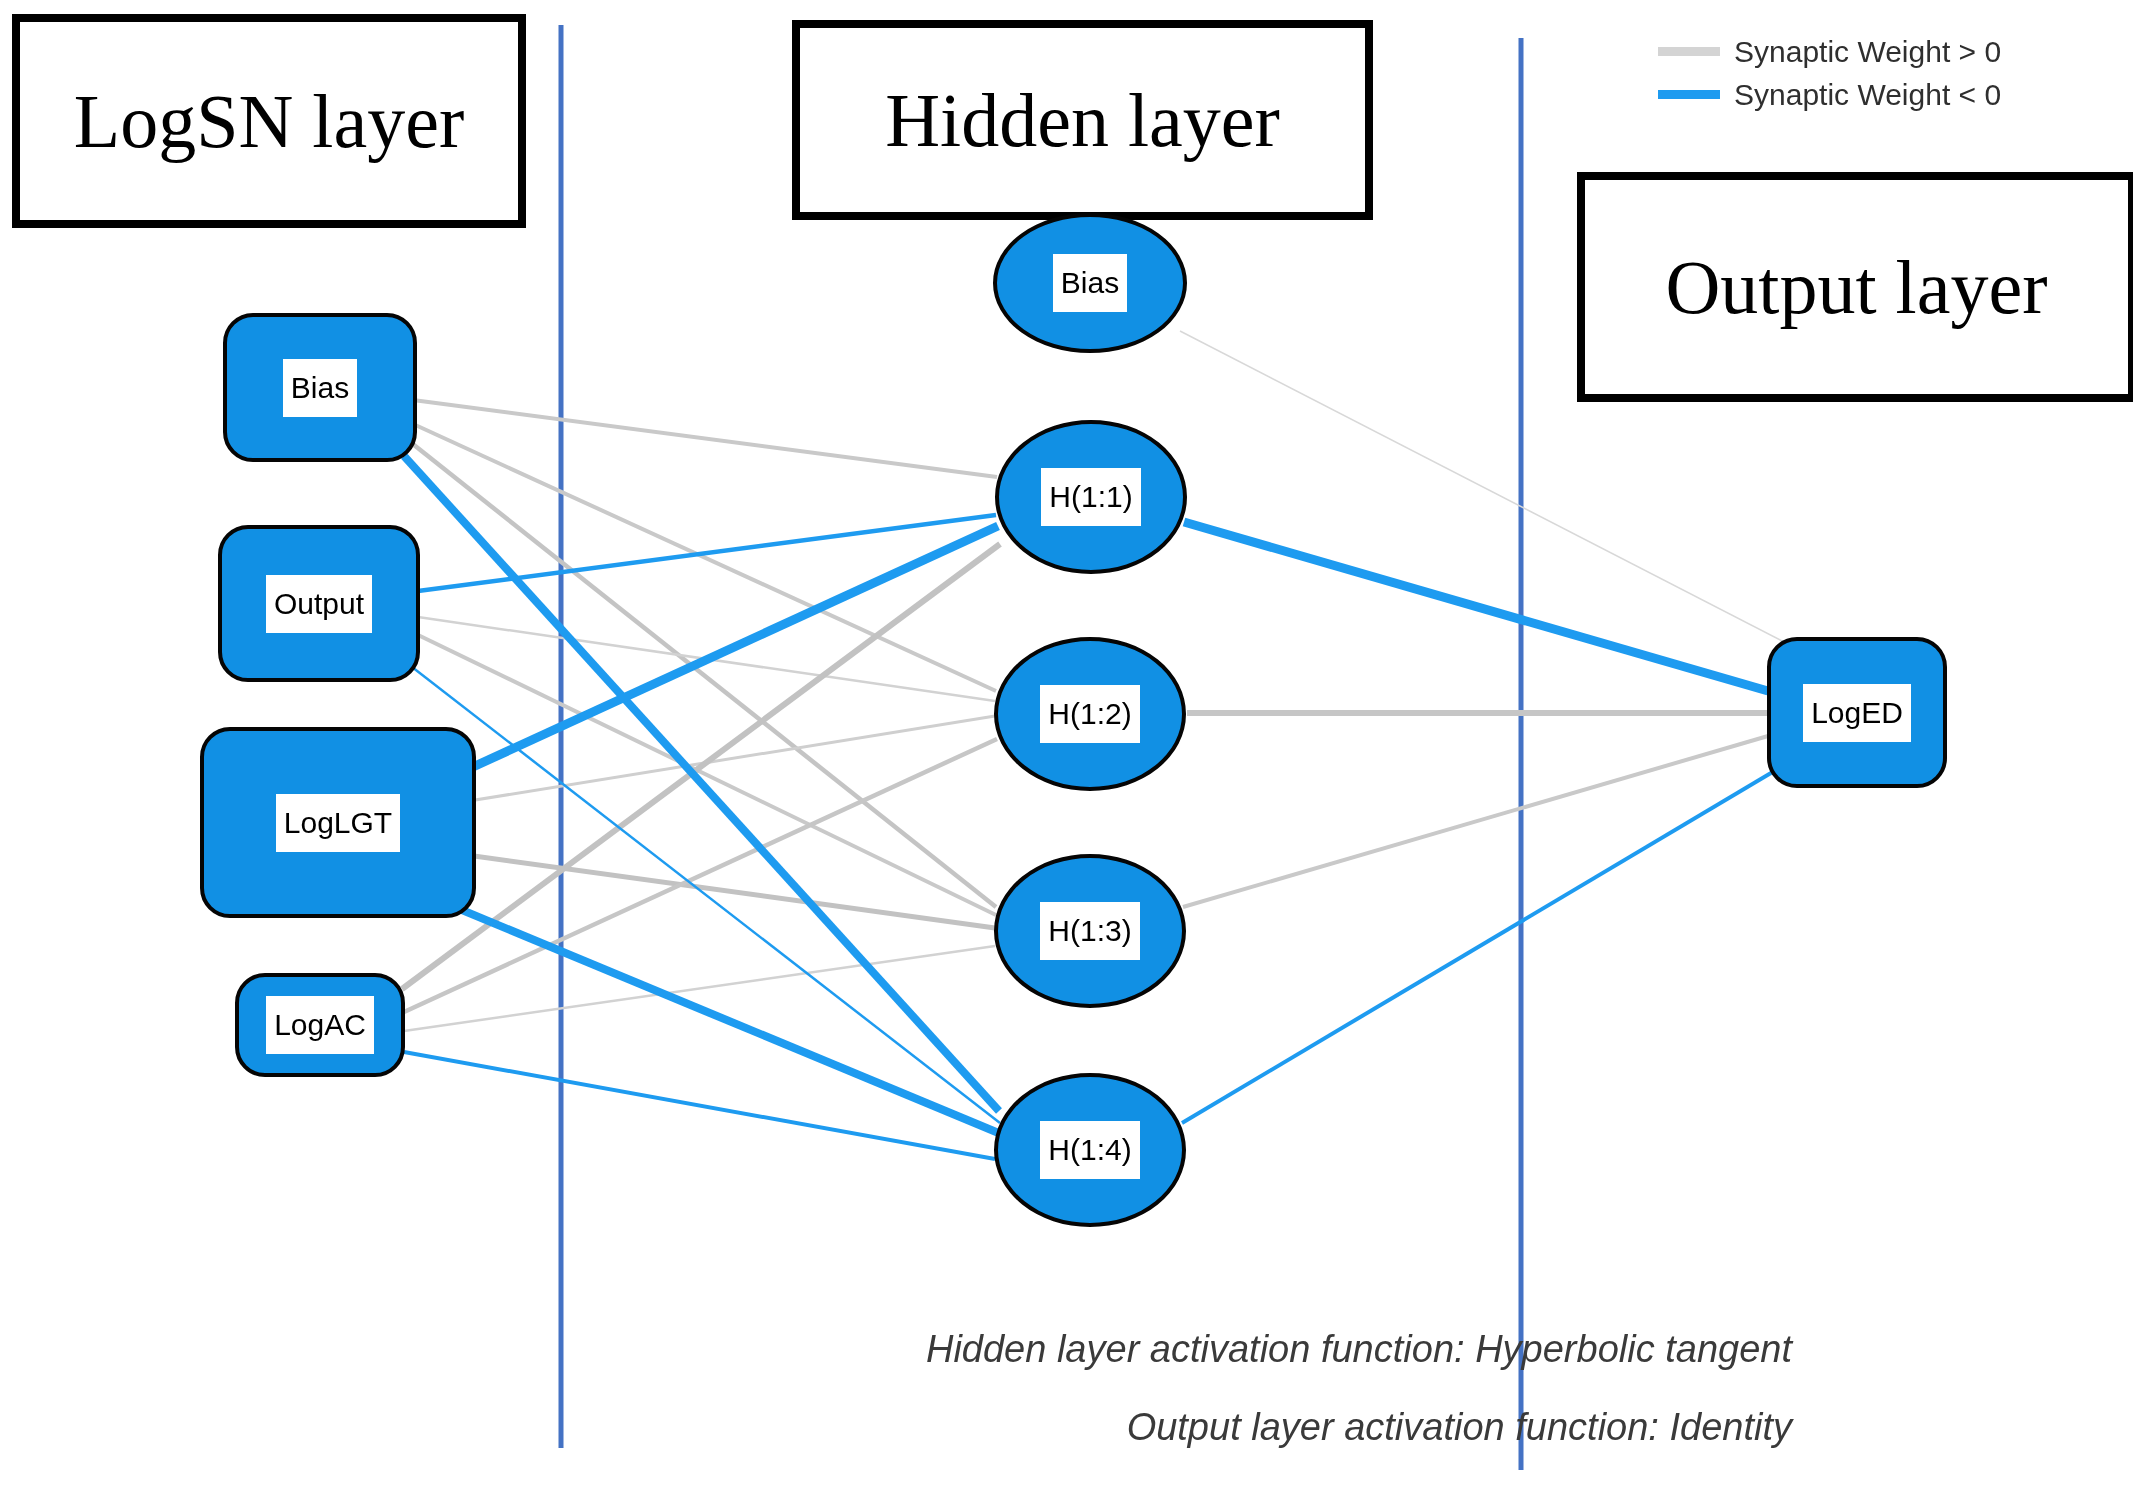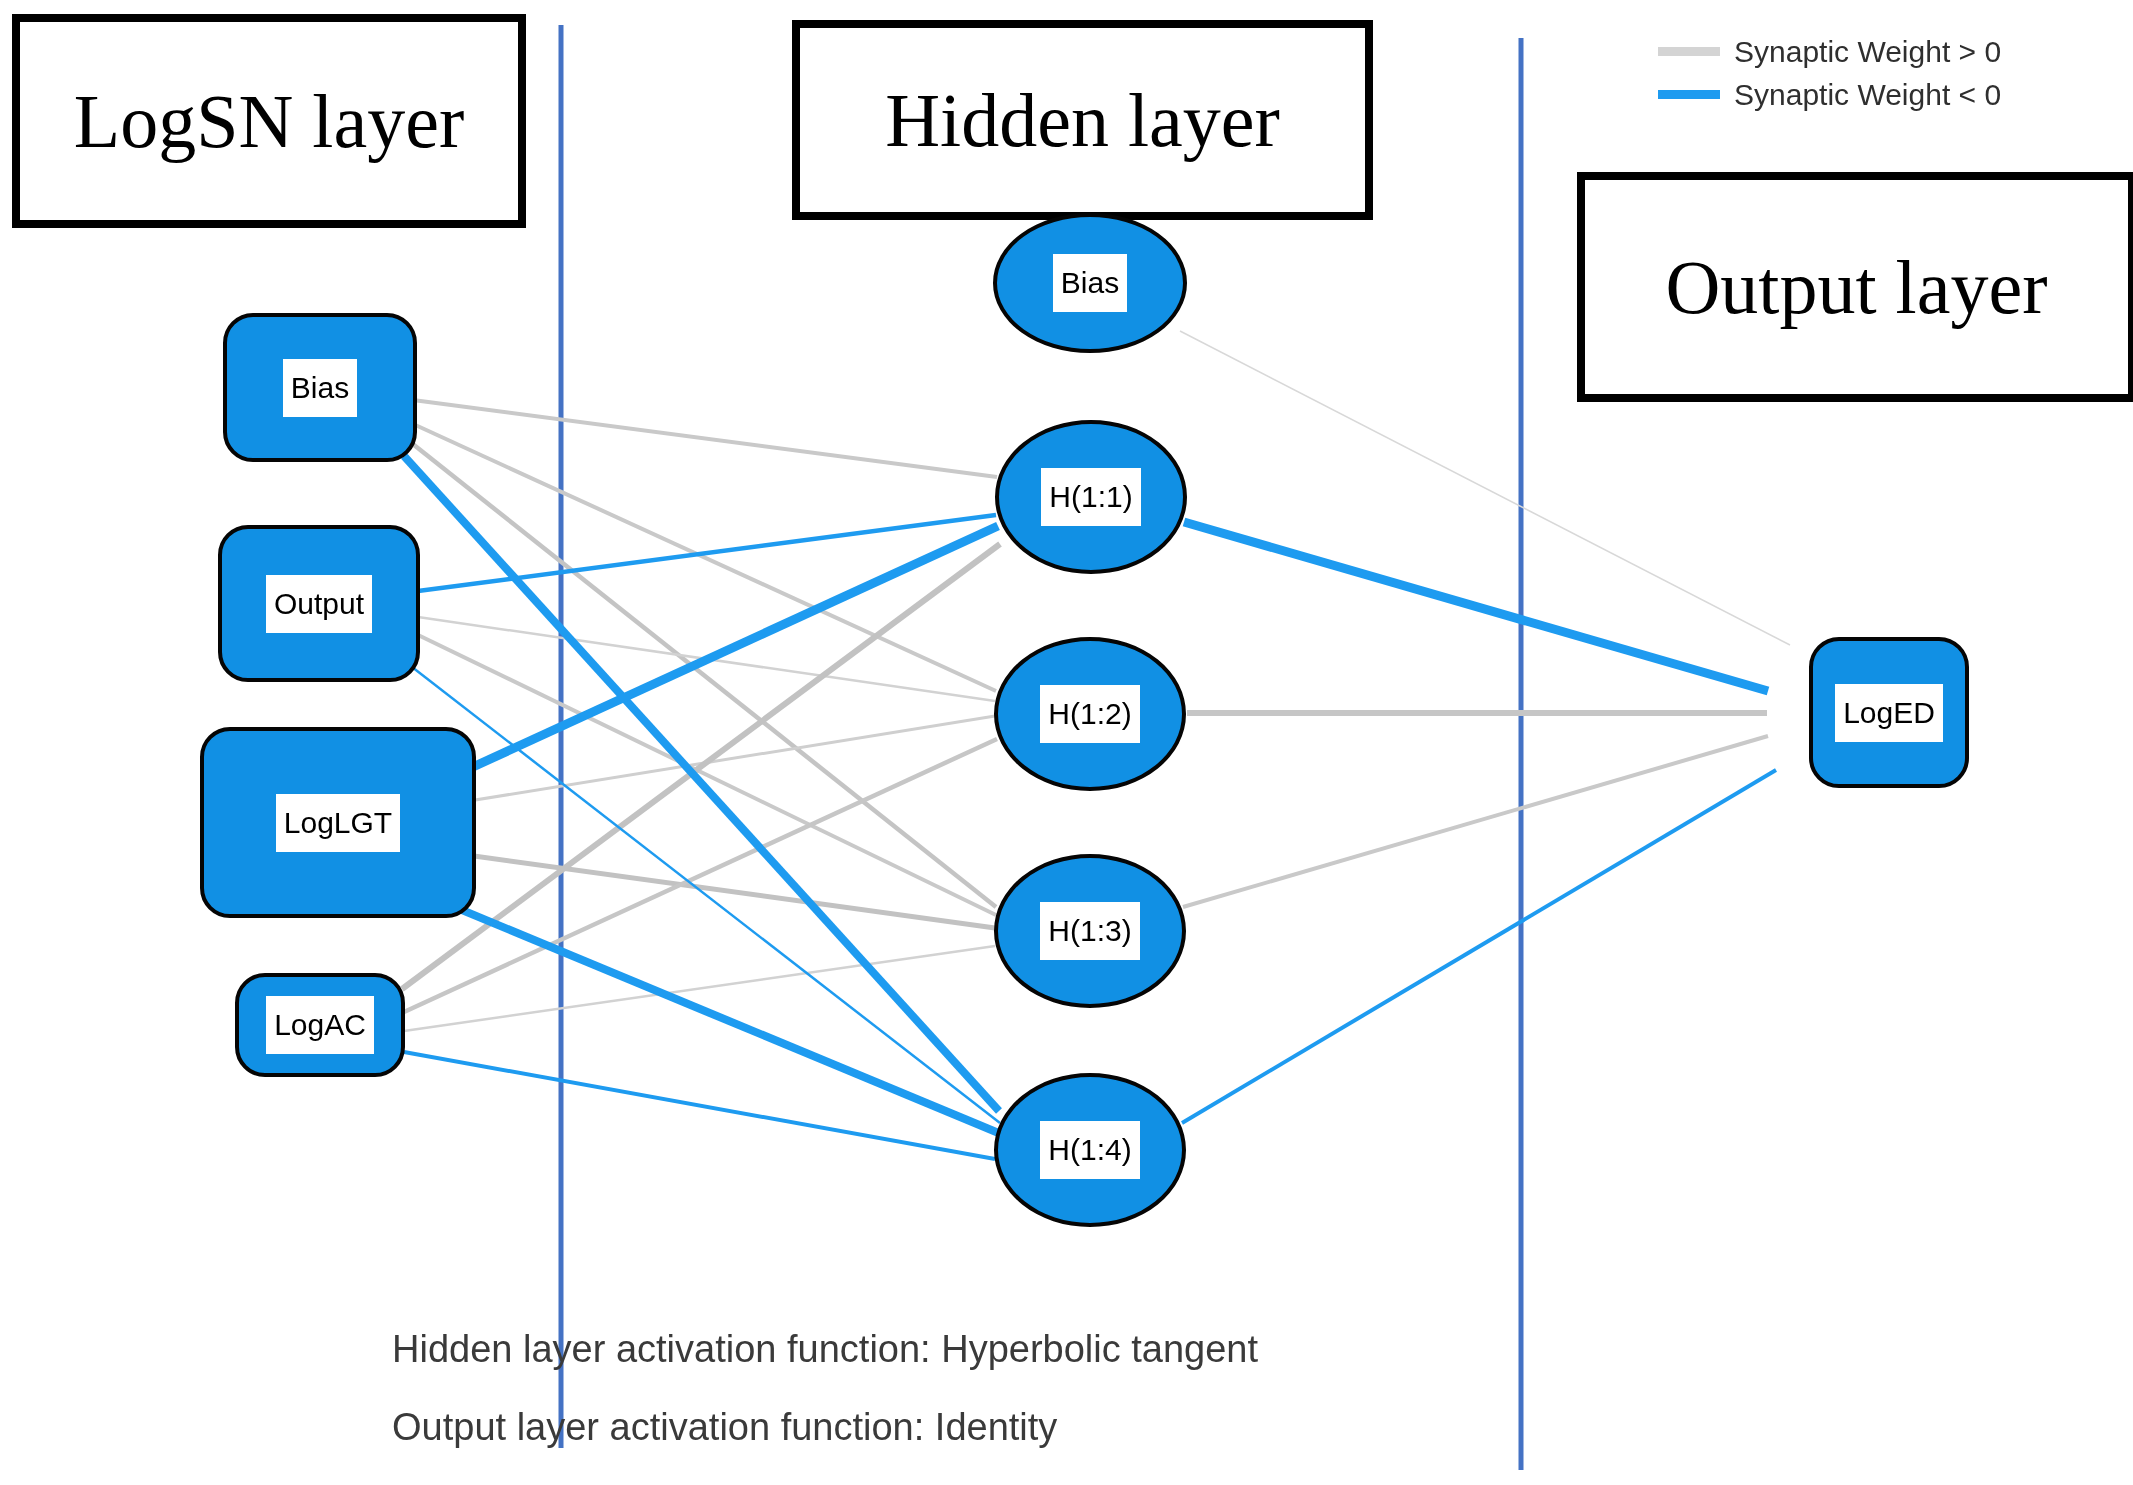--- a/index.html
+++ b/index.html
@@ -17,22 +17,22 @@
   .node.rect{border-radius:30px;}
   .node.ellipse{border-radius:50%;}
   .nlabel{background:#ffffff;color:#000;font-size:30px;line-height:38px;
           padding:10px 8px;white-space:nowrap;}
 
   .legend{position:absolute;left:1658px;top:30px;}
   .legend-row{display:flex;align-items:center;height:43px;}
   .legend-swatch{width:62px;height:9px;margin-right:14px;}
   .legend-label{font-size:30px;color:#2f2f2f;white-space:nowrap;}
 
-  .caption{position:absolute;left:392px;width:1400px;text-align:left;
-           font-size:38px;color:#3a3a3a;white-space:nowrap;}
+  .caption{position:absolute;left:392px;width:1400px;text-align:right;
+           font-size:38px;color:#3a3a3a;white-space:nowrap;font-style:italic;}
   #caption1{top:1328px;}
   #caption2{top:1406px;}
 </style>
 </head>
 <body>
 
 <div class="canvas">
 
   <svg id="edge-layer" viewBox="0 0 2133 1485" xmlns="http://www.w3.org/2000/svg">
       <line x1="561" y1="25" x2="561" y2="1448" stroke="#4472C4" stroke-width="5"></line>
@@ -103,20 +103,20 @@
   <div class="node ellipse" style="left:994px;top:637px;width:192px;height:154px;">
     <span class="nlabel">H(1:2)</span>
   </div>
   <div class="node ellipse" style="left:994px;top:854px;width:192px;height:154px;">
     <span class="nlabel">H(1:3)</span>
   </div>
   <div class="node ellipse" style="left:994px;top:1073px;width:192px;height:154px;">
     <span class="nlabel">H(1:4)</span>
   </div>
 
-  <div class="node rect" style="left:1767px;top:637px;width:160px;height:151px;margin-left:42px;">
+  <div class="node rect" style="left:1767px;top:637px;width:180px;height:151px;">
     <span class="nlabel">LogED</span>
   </div>
 
   <div class="caption" id="caption1">Hidden layer activation function: Hyperbolic tangent</div>
   <div class="caption" id="caption2">Output layer activation function: Identity</div>
 
 </div>
 
 </body></html>

